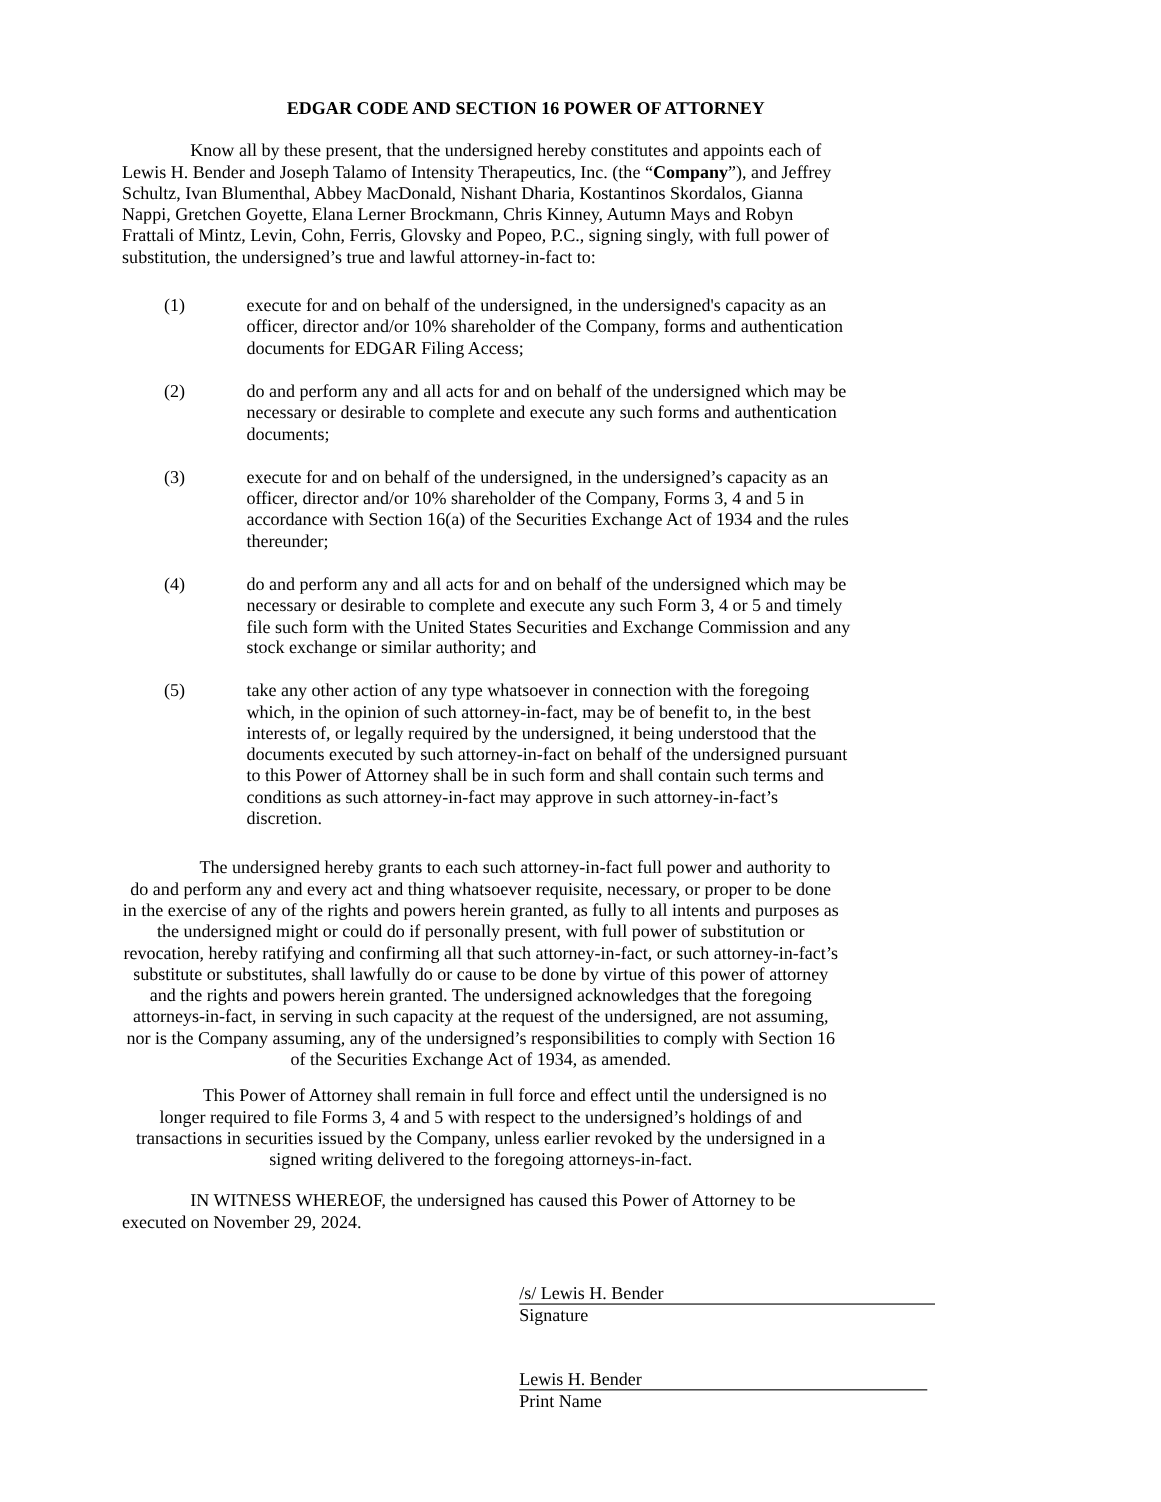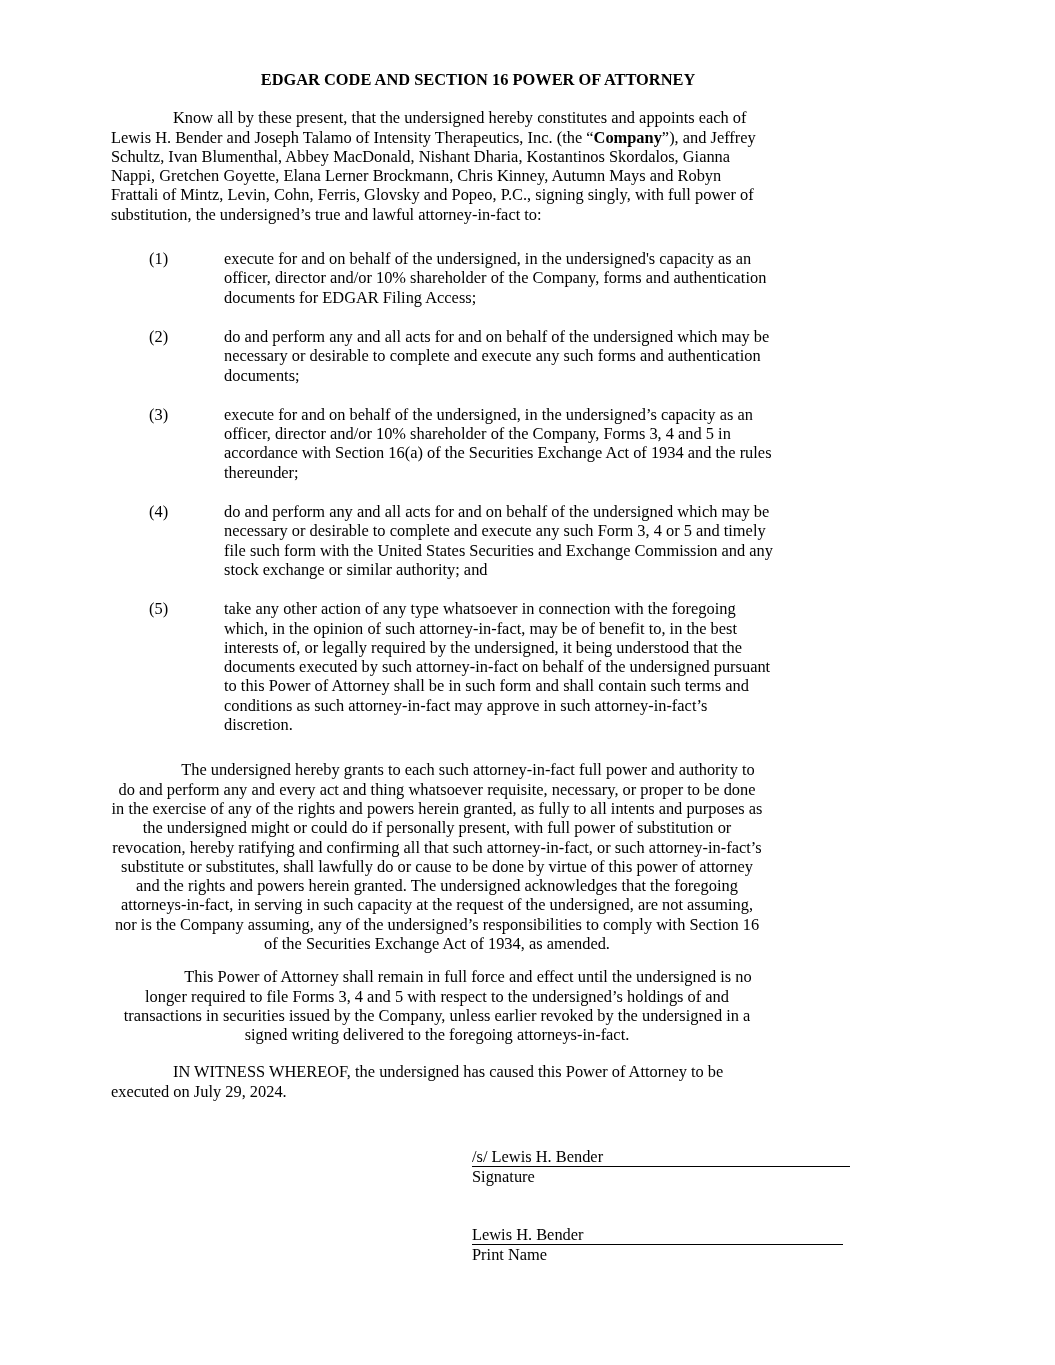--- a/index.html
+++ b/index.html
@@ -13,21 +13,21 @@
     overflow: hidden;
     font-family: "Liberation Serif", "DejaVu Serif", serif;
     font-size: 16.4px;
     line-height: 19.3px;
     color: #000000;
   }
   .page {
     box-sizing: border-box;
     width: 920px;
     height: 1365px;
-    padding: 70px 143px 0 97px;
+    padding: 89px 143px 0 97px;
   }
   .doc-title {
     font-weight: bold;
     text-align: center;
     position: relative;
     left: 41px;
     margin: 0 0 19px 0;
   }
   .para {
     margin: 14px;
@@ -97,21 +97,21 @@
       <span class="num">(5)</span>
       <span class="txt">take any other action of any type whatsoever in connection with the foregoing which, in the opinion of such attorney-in-fact, may be of benefit to, in the best interests of, or legally required by the undersigned, it being understood that the documents executed by such attorney-in-fact on behalf of the undersigned pursuant to this Power of Attorney shall be in such form and shall contain such terms and conditions as such attorney-in-fact may approve in such attorney-in-fact’s discretion.</span>
     </div>
 
   </div>
 
   <p class="para grant">The undersigned hereby grants to each such attorney-in-fact full power and authority to do and perform any and every act and thing whatsoever requisite, necessary, or proper to be done in the exercise of any of the rights and powers herein granted, as fully to all intents and purposes as the undersigned might or could do if personally present, with full power of substitution or revocation, hereby ratifying and confirming all that such attorney-in-fact, or such attorney-in-fact’s substitute or substitutes, shall lawfully do or cause to be done by virtue of this power of attorney and the rights and powers herein granted.  The undersigned acknowledges that the foregoing attorneys-in-fact, in serving in such capacity at the request of the undersigned, are not assuming, nor is the Company assuming, any of the undersigned’s responsibilities to comply with Section 16 of the Securities Exchange Act of 1934, as amended.</p>
 
   <p class="para duration">This Power of Attorney shall remain in full force and effect until the undersigned is no longer required to file Forms 3, 4 and 5 with respect to the undersigned’s holdings of and transactions in securities issued by the Company, unless earlier revoked by the undersigned in a signed writing delivered to the foregoing attorneys-in-fact.</p>
 
-  <p class="para witness">IN WITNESS WHEREOF, the undersigned has caused this Power of Attorney to be executed on July 29, 2024.</p>
+  <p class="para witness">IN WITNESS WHEREOF, the undersigned has caused this Power of Attorney to be executed on November 29, 2024.</p>
 
   <div class="sig-block">
 
     <div class="sig-group1">
       <span class="sig-line"><span>/s/ Lewis H. Bender</span></span>
       <p class="sig-label">Signature</p>
     </div>
 
     <div class="sig-group2">
       <span class="sig-line print"><span>Lewis H. Bender</span></span>

